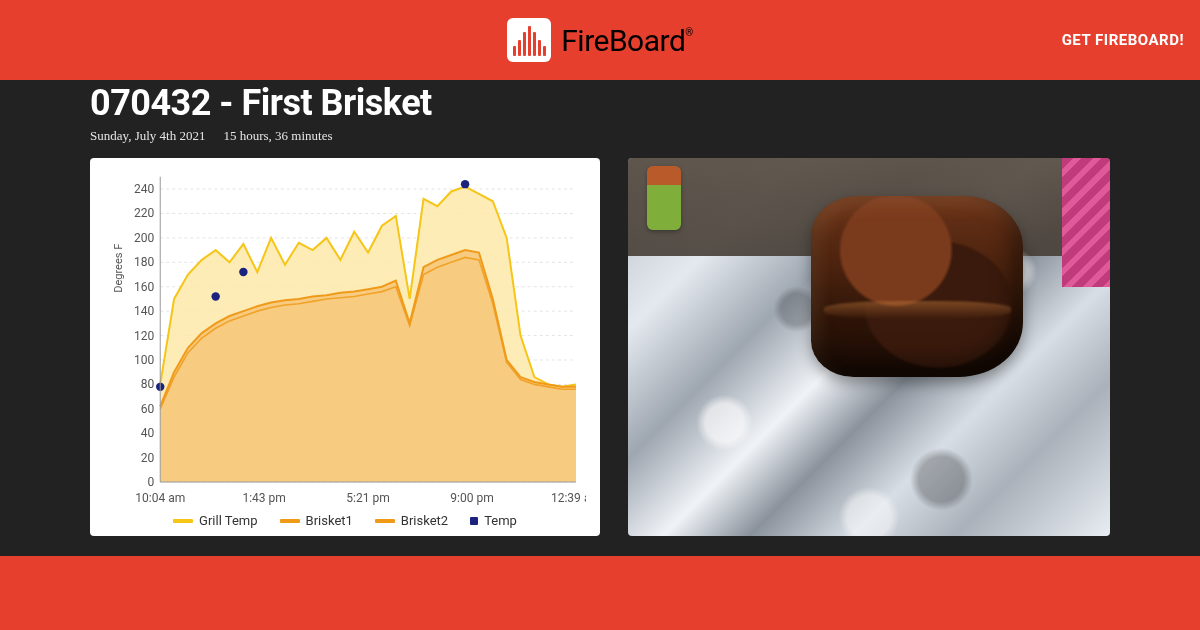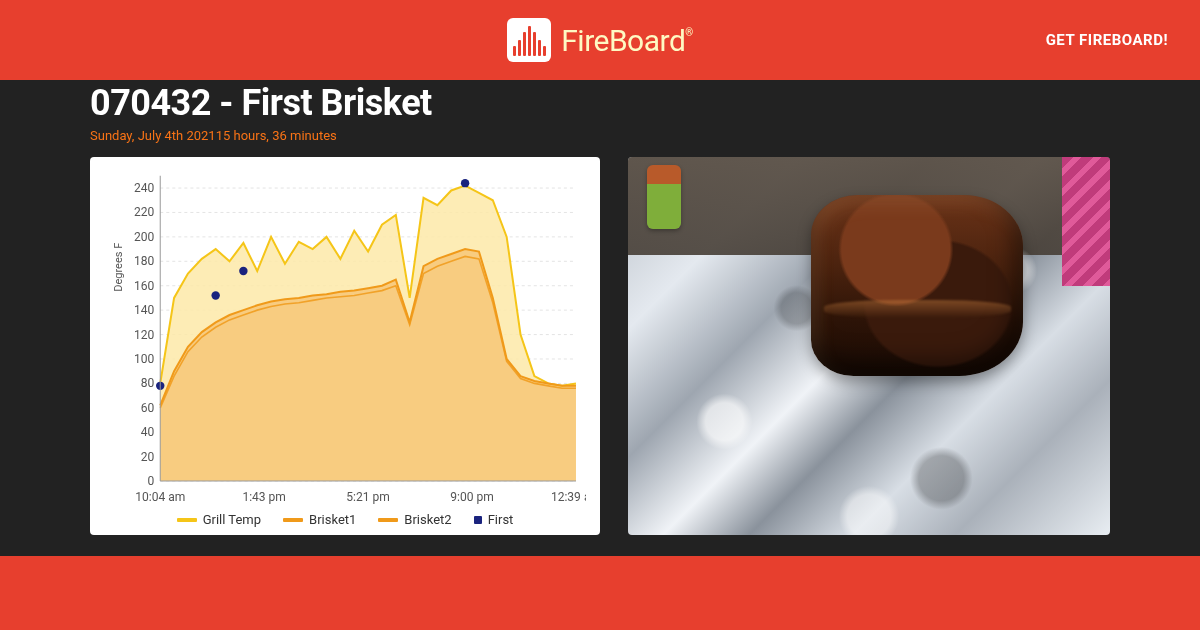--- a/index.html
+++ b/index.html
@@ -2,26 +2,26 @@
 <html><head>
 <meta charset="utf-8">
 <style>
   * { margin: 0; padding: 0; box-sizing: border-box; }
   body { font-family: -apple-system, BlinkMacSystemFont, "Segoe UI", Roboto, Helvetica, Arial, sans-serif; background: #222; width: 1200px; height: 630px; overflow: hidden; }
   .header { background: #e73f2e; height: 80px; display: flex; align-items: center; justify-content: center; position: relative; }
   .logo { display: flex; align-items: center; gap: 10px; }
   .logo-icon { width: 44px; height: 44px; background: #fff; border-radius: 6px; display: flex; align-items: flex-end; justify-content: center; padding-bottom: 6px; }
   .logo-icon-bars { display: flex; gap: 2px; align-items: flex-end; }
   .logo-icon-bars span { display: block; width: 3px; background: #e73f2e; border-radius: 1px; }
-  .logo-text { color: #fef9c3; font-size: 30px; font-weight: 400; letter-spacing: -0.5px; }
+  .logo-text { color: #000000; font-size: 30px; font-weight: 400; letter-spacing: -0.5px; }
   .logo-text sup { font-size: 10px; vertical-align: top; position: relative; top: 4px; }
-  .cta { position: absolute; right: 32px; top: 50%; transform: translateY(-50%); color: #fff; font-weight: 700; font-size: 15px; letter-spacing: 0.5px; cursor: pointer; }
+  .cta { position: absolute; right: 16px; top: 50%; transform: translateY(-50%); color: #fff; font-weight: 700; font-size: 15px; letter-spacing: 0.5px; cursor: pointer; }
   .content { padding: 2px 90px 0 90px; background: #222; }
   .title { color: #fff; font-size: 36px; font-weight: 700; letter-spacing: -0.5px; }
-  .meta { color: #f97316; font-size: 13px; margin-top: 4px; display: flex; gap: 0; }
+  .meta { color: #e5e5e5; font-size: 13px; margin-top: 4px; display: flex; gap: 18px; font-family: Liberation Serif, serif; }
   .panels { display: flex; gap: 28px; margin-top: 14px; }
   .panel { background: #fff; border-radius: 4px; flex: 1; height: 378px; overflow: hidden; }
   .chart-panel { padding: 10px 14px 8px 14px; display: flex; flex-direction: column; }
   .chart-svg { width: 100%; flex: 1; }
   .legend { display: flex; gap: 22px; justify-content: center; font-size: 13px; color: #333; margin-top: 2px; align-items: flex-end; }
   .legend-item { display: flex; align-items: center; gap: 6px; }
   .legend-swatch { width: 20px; height: 4px; border-radius: 1px; }
   .legend-dot { width: 8px; height: 8px; border-radius: 1px; }
   
   .photo-panel { position: relative; background: linear-gradient(135deg,#b8bec6 0%, #e4e9ef 20%, #9ea6b0 35%, #f0f3f7 48%, #8a929c 58%, #d8dee5 70%, #aab1ba 82%, #e8edf2 100%); }
@@ -135,21 +135,21 @@
         <div class="legend-item">
           <span class="legend-swatch" id="sw-b1" style="background: rgb(240, 154, 26);"></span>
             <span>Brisket1</span>
         </div>
         <div class="legend-item">
           <span class="legend-swatch" id="sw-b2" style="background: rgb(240, 154, 26);"></span>
             <span>Brisket2</span>
         </div>
         <div class="legend-item">
           <span class="legend-dot" id="sw-notes" style="background: rgb(26, 35, 126);"></span>
-            <span>First</span>
+            <span>Temp</span>
         </div>
       </div>
     </div>
 
     <div class="panel photo-panel">
       <div class="table-edge"></div>
       <div class="condiment"></div>
       <div class="towel"></div>
       <div class="foil-crinkle"></div>
       <div class="brisket"></div>

